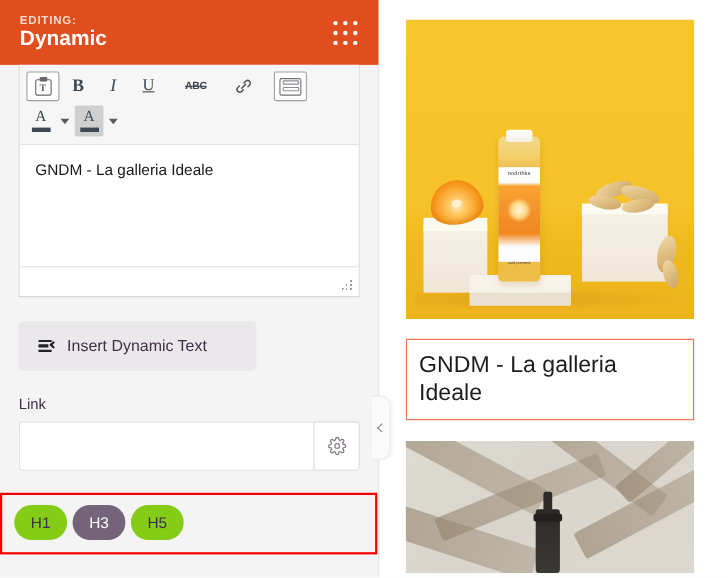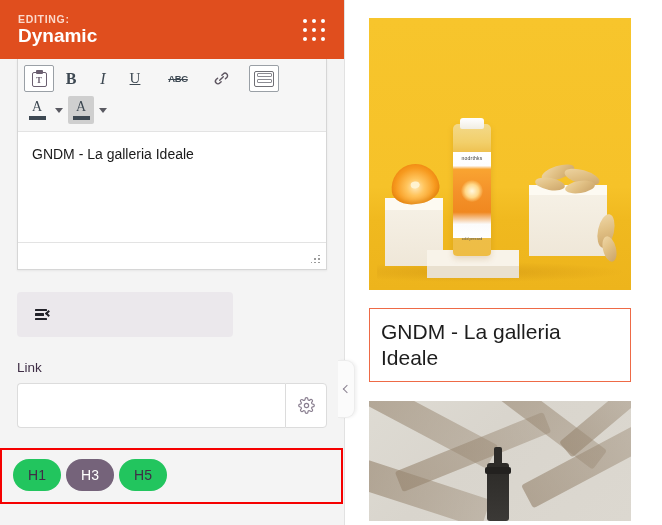--- a/index.html
+++ b/index.html
@@ -221,21 +221,21 @@
     padding: 9px 9px 11px 11px;
     margin-left: -17px;
     margin-right: 0px;
     width: 343px;
   }
   .level-label { font-size: 13.5px; color: #3f2e46; margin-bottom: 8px; margin-left: 3px; }
   .level-btns { display: flex; gap: 5px; }
   .lvl {
     width: 48px; height: 32px;
     border-radius: 16px;
-    background: #22c55e;
+    background: #84cc16;
     border: none;
     display: flex; align-items: center; justify-content: center;
     font-size: 14px;
     color: #3f2e46;
     cursor: pointer;
     font-family: "Liberation Sans", sans-serif;
   }
   .lvl.active { background: #75637a; color: #ffffff; }
 
   
@@ -492,20 +492,21 @@
     </div>
 
     <div class="panel-body">
       <div class="dyn-btn">
         <span class="dyn-ico">
           <i></i>
             <i></i>
             <i></i>
             <span class="chev"></span>
         </span>
+        <span>Insert Dynamic Text</span>
       </div>
 
       <div class="field-label">Link</div>
       <div class="link-row">
         <input class="link-input" type="text" value="" placeholder="" style="">
         <div class="gear-btn">
           <svg width="17" height="17" viewBox="0 0 24 24" fill="none" stroke="#8a7f90" stroke-width="1.7">
             <circle cx="12" cy="12" r="3"></circle>
             <path d="M19.4 15a1.6 1.6 0 0 0 .3 1.8l.1.1a2 2 0 1 1-2.8 2.8l-.1-.1a1.6 1.6 0 0 0-1.8-.3 1.6 1.6 0 0 0-1 1.5V21a2 2 0 1 1-4 0v-.1A1.6 1.6 0 0 0 9 19.4a1.6 1.6 0 0 0-1.8.3l-.1.1a2 2 0 1 1-2.8-2.8l.1-.1a1.6 1.6 0 0 0 .3-1.8 1.6 1.6 0 0 0-1.5-1H3a2 2 0 1 1 0-4h.1A1.6 1.6 0 0 0 4.6 9a1.6 1.6 0 0 0-.3-1.8l-.1-.1a2 2 0 1 1 2.8-2.8l.1.1a1.6 1.6 0 0 0 1.8.3H9a1.6 1.6 0 0 0 1-1.5V3a2 2 0 1 1 4 0v.1a1.6 1.6 0 0 0 1 1.5 1.6 1.6 0 0 0 1.8-.3l.1-.1a2 2 0 1 1 2.8 2.8l-.1.1a1.6 1.6 0 0 0-.3 1.8V9a1.6 1.6 0 0 0 1.5 1H21a2 2 0 1 1 0 4h-.1a1.6 1.6 0 0 0-1.5 1z"></path>
           </svg>

